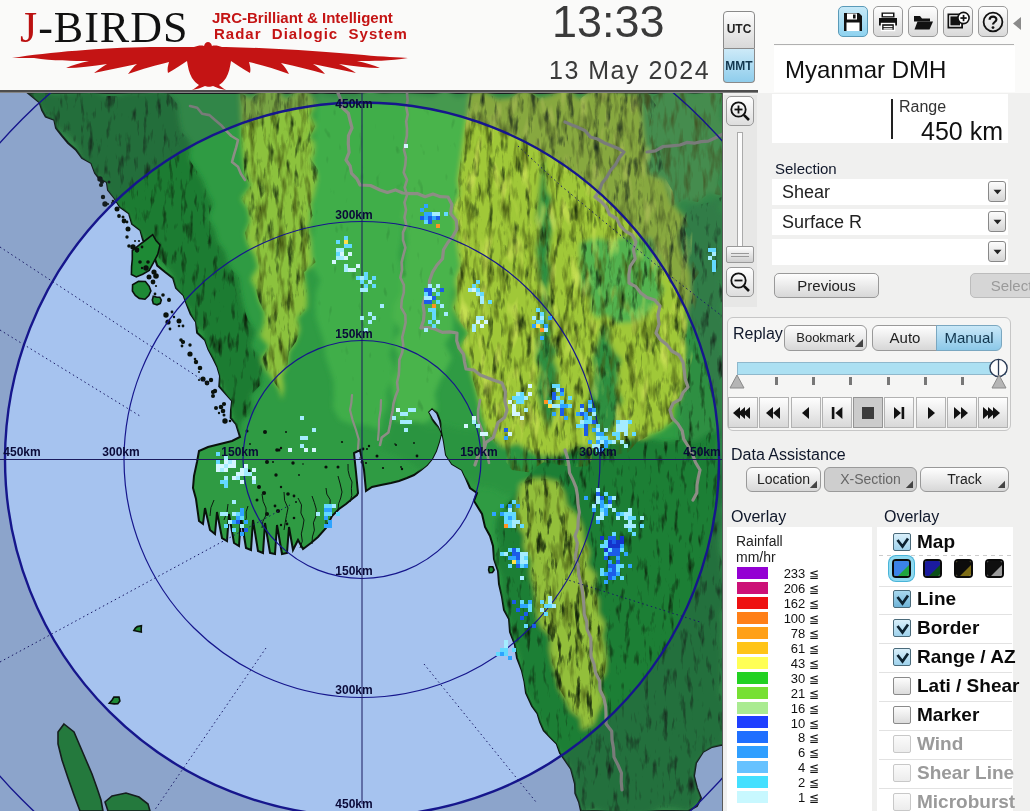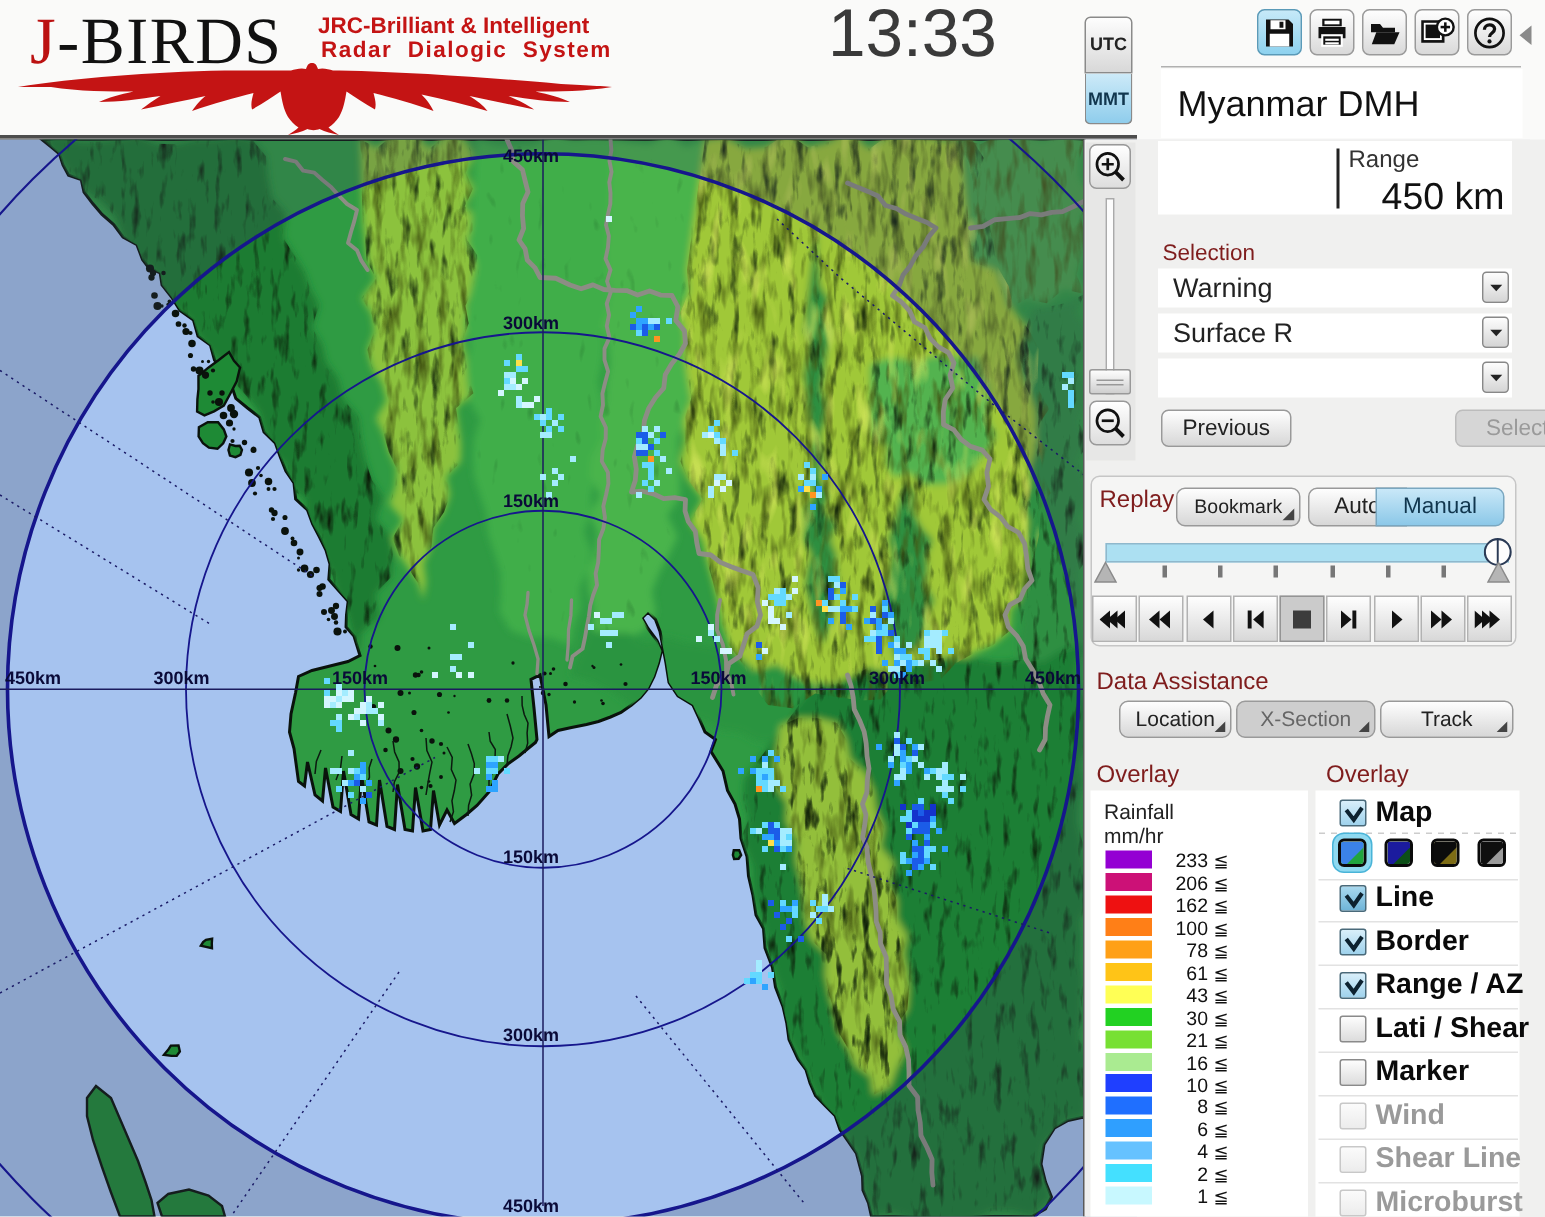--- a/index.html
+++ b/index.html
@@ -27,21 +27,21 @@
 #mapframe { position:absolute; left:0; top:92px; width:758px; height:3px; background:#848484; }
 #panel { position:absolute; left:723px; top:93px; width:297px; height:718px; background:#f0f0ef; }
 #map { position:absolute; left:0; top:93px; }
 .rl { font-family:"Liberation Sans"; font-size:12px; font-weight:bold; fill:#0a0a38; }
 #zoomstrip { position:absolute; left:724px; top:95px; width:33px; height:212px; background:#e7e7e6; }
 .zbtn { position:absolute; left:726px; width:28px; height:30px; background:linear-gradient(180deg,#fff,#ddd); border:1px solid #999; border-radius:5px; display:flex; align-items:center; justify-content:center; }
 #zgroove { position:absolute; left:737px; top:132px; width:6px; height:131px; background:#fcfcfc; border:1px solid #aaa; }
 #zthumb { position:absolute; left:726px; top:246px; width:28px; height:17px; background:linear-gradient(180deg,#fdfdfd,#cfcfcf); border:1px solid #999; border-radius:2px; }
 #zthumb::after { content:""; position:absolute; left:4px; top:6px; width:18px; height:1px; background:#999; box-shadow:0 3px 0 #999; }
 .whitebox { position:absolute; background:#fff; }
-.hdr { position:absolute; font-size:15px; color:#7f1d1d; }
+.hdr { position:absolute; font-size:15px; color:#0f172a; }
 #rangebox { left:772px; top:94px; width:236px; height:49px; }
 #rangediv { position:absolute; left:891px; top:99px; width:2px; height:40px; background:#222; }
 #rangelab { position:absolute; left:899px; top:98px; font-size:16px; color:#333; }
 #rangeval { position:absolute; left:0px; top:117px; width:1003px; text-align:right; font-size:25px; color:#111; }
 .drop { position:absolute; left:772px; width:236px; height:26px; background:#fff; }
 .drop span { position:absolute; left:10px; top:3px; font-size:18px; color:#222; }
 .ddbtn { position:absolute; right:2px; top:2px; width:18px; height:21px; background:linear-gradient(180deg,#fdfdfd,#d5d5d5); border:1px solid #888; border-radius:3px; display:flex; align-items:center; justify-content:center; }
 .btn { position:absolute; border:1px solid #999; border-radius:5px; background:linear-gradient(180deg,#fefefe,#d7d7d7); font-size:15px; color:#222; text-align:center; }
 .btn.dis { background:#d6d6d6; border-color:#bcbcbc; color:#9a9a9a;margin-left:44px; }
 .btn.pressed2 { background:#cecece; border-color:#9a9a9a; color:#666; }
@@ -68,20 +68,21 @@
   <div class="sub1">JRC-Brilliant &amp; Intelligent</div>
   <div class="sub2">Radar&nbsp; Dialogic&nbsp; System</div>
   <svg width="400" height="48" viewBox="0 0 400 48" style="position:absolute;left:10px;top:42px">
 <path d="M2 16
 C40 10 90 6 140 5 L184 5
 C187 4 191 3 194 4 C195 1 196 0 198 0 C200 0 201 1 202 4 C205 3 209 4 212 5 L216 5
 C266 6 316 10 354 13 C372 15 390 15 398 16
 C380 19 362 19 347 19 C356 21 364 23 370 26 C357 26 343 24 329 22 C336 25 342 28 346 31 C332 28 317 25 303 22 C308 25 312 28 315 32 C301 28 286 24 271 21 C275 25 277 28 279 32 C266 27 251 23 239 20 C240 24 241 27 240 31 C233 27 227 23 221 19 C220 25 219 31 216 36 C214 39 212 41 209 43 C211 45 213 46 216 48 C211 47 207 46 203 44 C201 45 197 45 195 44 C191 46 187 47 182 48 C185 46 187 45 189 43 C186 41 184 39 182 36 C179 31 178 25 177 19 C171 23 165 27 158 31 C157 27 158 24 159 20 C147 23 132 27 118 32 C121 28 123 25 127 22 C113 25 98 28 84 31 C88 28 92 25 97 22 C83 24 69 26 56 26 C62 23 70 21 79 19 C64 19 42 19 24 16 Z" fill="#c41414"></path>
 </svg>
   <div class="time">13:33</div>
+  <div class="date">13 May 2024</div>
   <div class="tzbtn" id="utc">UTC</div>
   <div class="tzbtn" id="mmt">MMT</div>
   <div class="tool sel" style="left:838px">
       <svg width="22" height="22" viewBox="0 0 22 22">
         <path d="M2 2 h15 l3 3 v15 h-18 Z" fill="#111"></path>
         <rect x="5" y="2.5" width="10" height="6" fill="#fff"></rect>
         <rect x="11" y="3.5" width="2.6" height="4" fill="#111"></rect>
         <rect x="4.5" y="11.5" width="13" height="8.5" fill="#fff"></rect>
       </svg>
     </div>
@@ -852,21 +853,21 @@
     </svg>
   </div>
 
 <div class="whitebox" id="rangebox"></div>
 <div id="rangediv"></div>
 <div id="rangelab">Range</div>
 <div id="rangeval">450 km</div>
 
 <div class="hdr" style="left:775px;top:160px">Selection</div>
 <div class="drop" style="top:179px">
-    <span>Warning</span>
+    <span>Shear</span>
     <div class="ddbtn">
       <svg width="9" height="6" viewBox="0 0 9 6">
         <path d="M0.5 0.8 L4.5 5.2 L8.5 0.8 Z" fill="#222"></path>
       </svg>
     </div>
   </div>
 <div class="drop" style="top:209px">
     <span>Surface R</span>
     <div class="ddbtn">
       <svg width="9" height="6" viewBox="0 0 9 6">
@@ -874,30 +875,30 @@
       </svg>
     </div>
   </div>
 <div class="drop" style="top:239px">
     <div class="ddbtn">
       <svg width="9" height="6" viewBox="0 0 9 6">
         <path d="M0.5 0.8 L4.5 5.2 L8.5 0.8 Z" fill="#222"></path>
       </svg>
     </div>
   </div>
-<div class="btn" style="left:774px;top:273px;width:87px;height:25px;line-height:23px">Previous</div>
+<div class="btn" style="left:774px;top:273px;width:105px;height:25px;line-height:23px">Previous</div>
 <div class="btn dis" style="left:926px;top:273px;width:83px;height:25px;line-height:23px">Select</div>
 
 <div id="replaybox"></div>
 <div class="hdr" style="left:733px;top:325px;font-size:16px">Replay</div>
 <div class="btn" style="left:784px;top:325px;width:83px;height:26px;line-height:24px;font-size:13px;border-radius:6px">Bookmark<svg class="ctri" width="9" height="9" viewBox="0 0 10 10">
       <path d="M10 1 L10 10 L1 10 Z" fill="#444"></path>
     </svg></div>
 <div class="btn" style="left:872px;top:325px;width:66px;height:26px;line-height:24px;border-radius:6px 0 0 6px">Auto</div>
-<div class="btn" style="left:917px;top:325px;width:86px;height:26px;line-height:24px;border-radius:0 6px 6px 0;background:linear-gradient(180deg,#c9e8f8,#8cc8e8);border-color:#7aa7c0;color:#11364e">Manual</div>
+<div class="btn" style="left:936px;top:325px;width:66px;height:26px;line-height:24px;border-radius:0 6px 6px 0;background:linear-gradient(180deg,#c9e8f8,#8cc8e8);border-color:#7aa7c0;color:#11364e">Manual</div>
 <div id="slidertrack"></div>
 <svg id="sliderthumb" width="19" height="20" viewBox="0 0 19 20">
     <circle cx="9.5" cy="10" r="8.6" fill="#fdfdfd" stroke="#2a3a55" stroke-width="1.4"></circle>
     <line x1="9.5" y1="1.4" x2="9.5" y2="18.6" stroke="#2a3a55" stroke-width="1.3"></line>
   </svg>
 <div class="tick" style="left:775px"></div>
 <div class="tick" style="left:812px"></div>
 <div class="tick" style="left:849px"></div>
 <div class="tick" style="left:887px"></div>
 <div class="tick" style="left:924px"></div>

